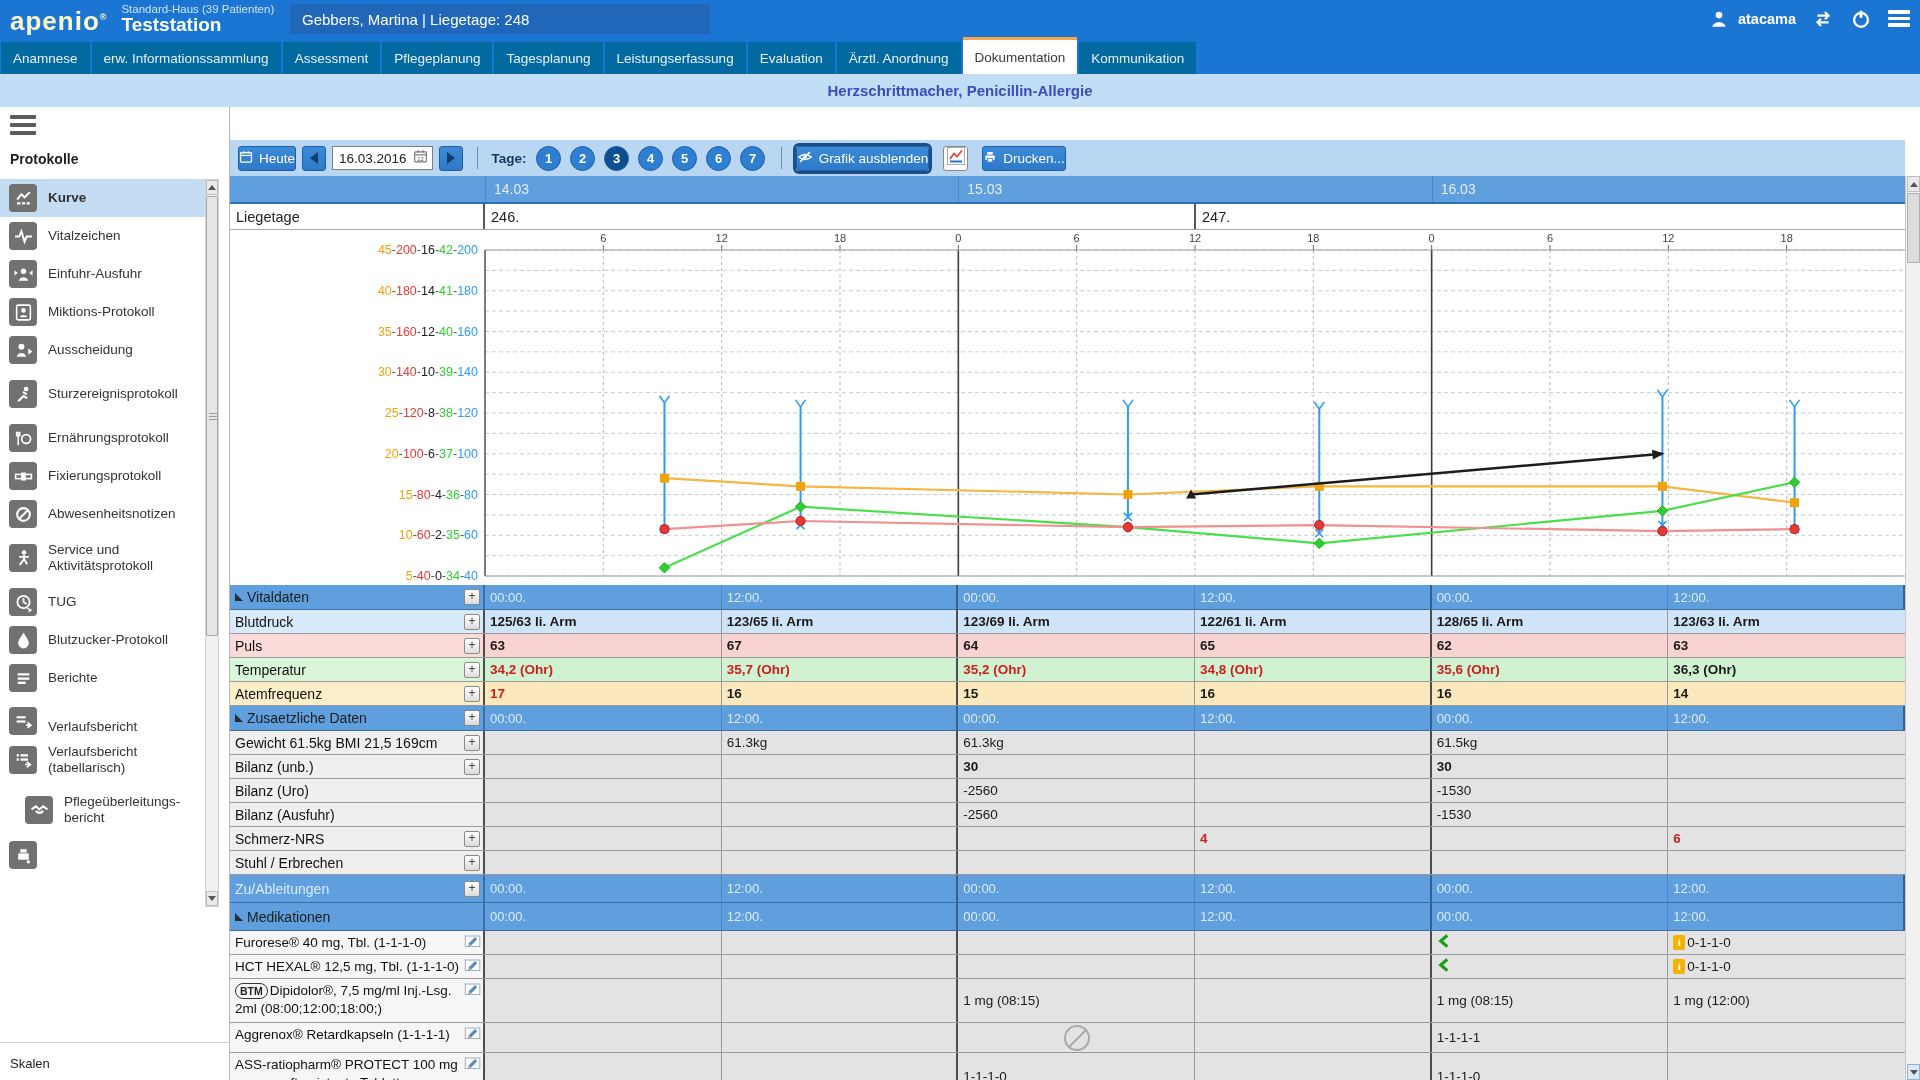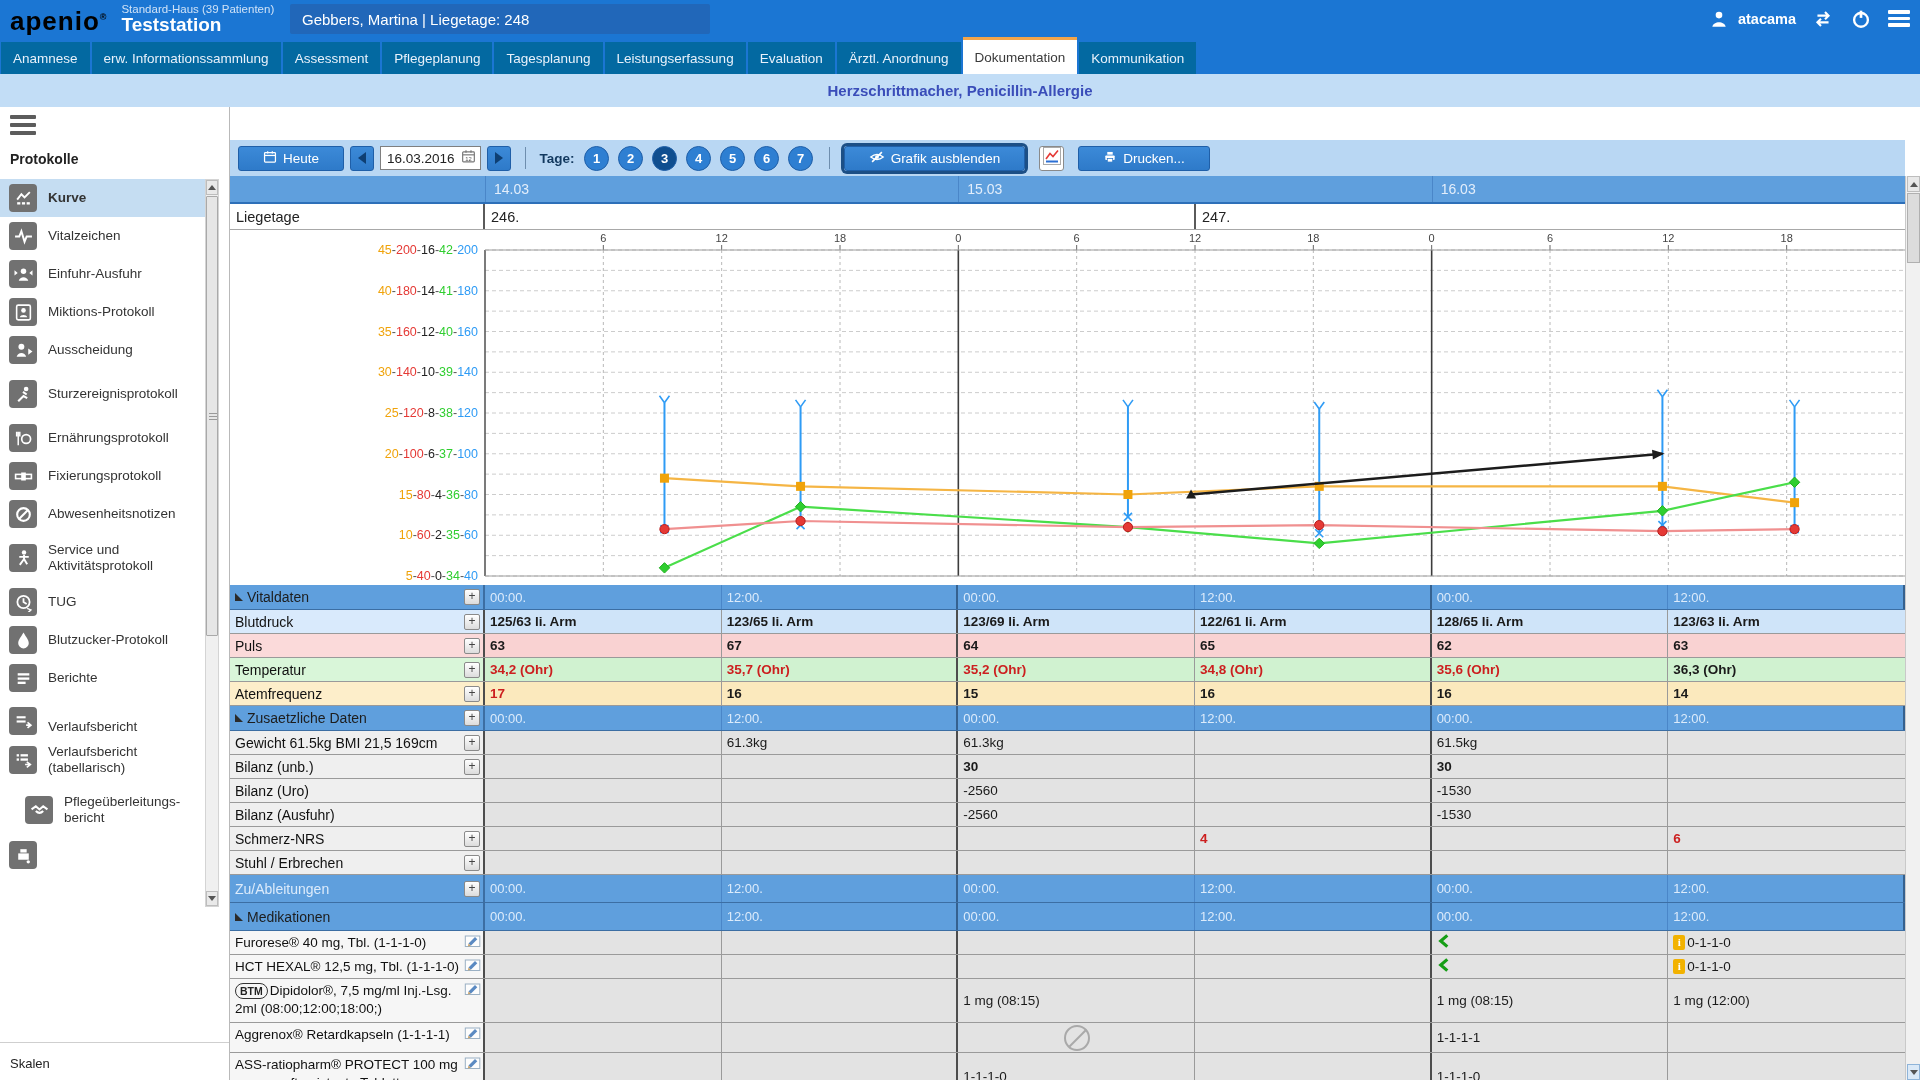--- a/index.html
+++ b/index.html
@@ -3,21 +3,21 @@
 <meta charset="utf-8">
 <style>
   * { margin:0; padding:0; box-sizing:border-box; }
   html,body { width:1920px; height:1080px; overflow:hidden; background:#fff;
     font-family:"Liberation Sans", sans-serif; }
   #root { position:relative; width:1920px; height:1080px; background:#fff; }
 
   
   .header { position:absolute; left:0; top:0; width:1920px; height:37px;
     background:#1b76d3; display:flex; align-items:center; }
-  .logo { color:#000000; font-weight:bold; font-size:26px; letter-spacing:1px;
+  .logo { color:#fef9c3; font-weight:bold; font-size:26px; letter-spacing:1px;
     margin-left:10px; line-height:34px; }
   .logo sup { font-size:9px; vertical-align:super; }
   .station { margin-left:14px; line-height:1.05; }
   .st-small { color:#cfe2f7; font-size:11.5px; }
   .st-big { color:#fff; font-size:19px; font-weight:bold; }
   .patient-box { position:absolute; left:290px; top:4px; width:420px; height:30px;
     background:#2167b9; border-radius:2px; display:flex; align-items:center;
     padding-left:12px; color:#fff; font-size:15px; }
   .header-right { position:absolute; right:10px; top:0; height:37px;
     display:flex; align-items:center; gap:16px; color:#fff; }
@@ -68,21 +68,21 @@
   .arr-dn { width:0; height:0; border-left:4px solid transparent; border-right:4px solid transparent; border-top:5px solid #555; }
   .sfooter { position:absolute; left:0; top:935px; width:229px; border-top:1px solid #cfcfcf; }
   .sfooter-label { margin:13px 0 0 10px; font-size:13px; color:#222; }
 
   
   .main { position:absolute; left:230px; top:0; width:1675px; height:973px; overflow:hidden; background:#fff; }
   .prebar { height:33px; background:#fff; }
   .toolbar { height:36px; background:#b9d7f3; display:flex; align-items:center; padding-left:8px; gap:6px; }
   .btn { height:25px; background:linear-gradient(#3c8ad8,#2e7ac9); border:1px solid #1f5fa8;
     border-radius:3px; color:#fff; font-size:13.5px; display:flex; align-items:center;
-    padding:0 24px; gap:6px; cursor:pointer; white-space:nowrap; }
+    padding:0 0; gap:6px; cursor:pointer; white-space:nowrap; }
   .btn.focus-ring { box-shadow:0 0 0 3px #1c4f86; }
   .navbtn { width:24px; justify-content:center; padding:0; }
   .tri-l { width:0; height:0; border-top:6px solid transparent; border-bottom:6px solid transparent; border-right:8px solid #0e3f73; }
   .tri-r { width:0; height:0; border-top:6px solid transparent; border-bottom:6px solid transparent; border-left:8px solid #0e3f73; }
   .datewrap { height:24px; background:#fff; border:1px solid #7f7f7f; display:flex;
     align-items:center; padding:0 4px 0 6px; gap:6px; cursor:text; }
   .datewrap span { font-size:13.5px; color:#222; }
   .tsep { width:1px; height:22px; background:#6e8eae; margin:0 8px; }
   .tage-label { font-size:13.5px; color:#12395f; font-weight:bold; margin-right:2px; }
   .daybtn { width:25px; height:25px; border-radius:50%; background:#2e7fd2; border:1px solid #1f5fa8;

